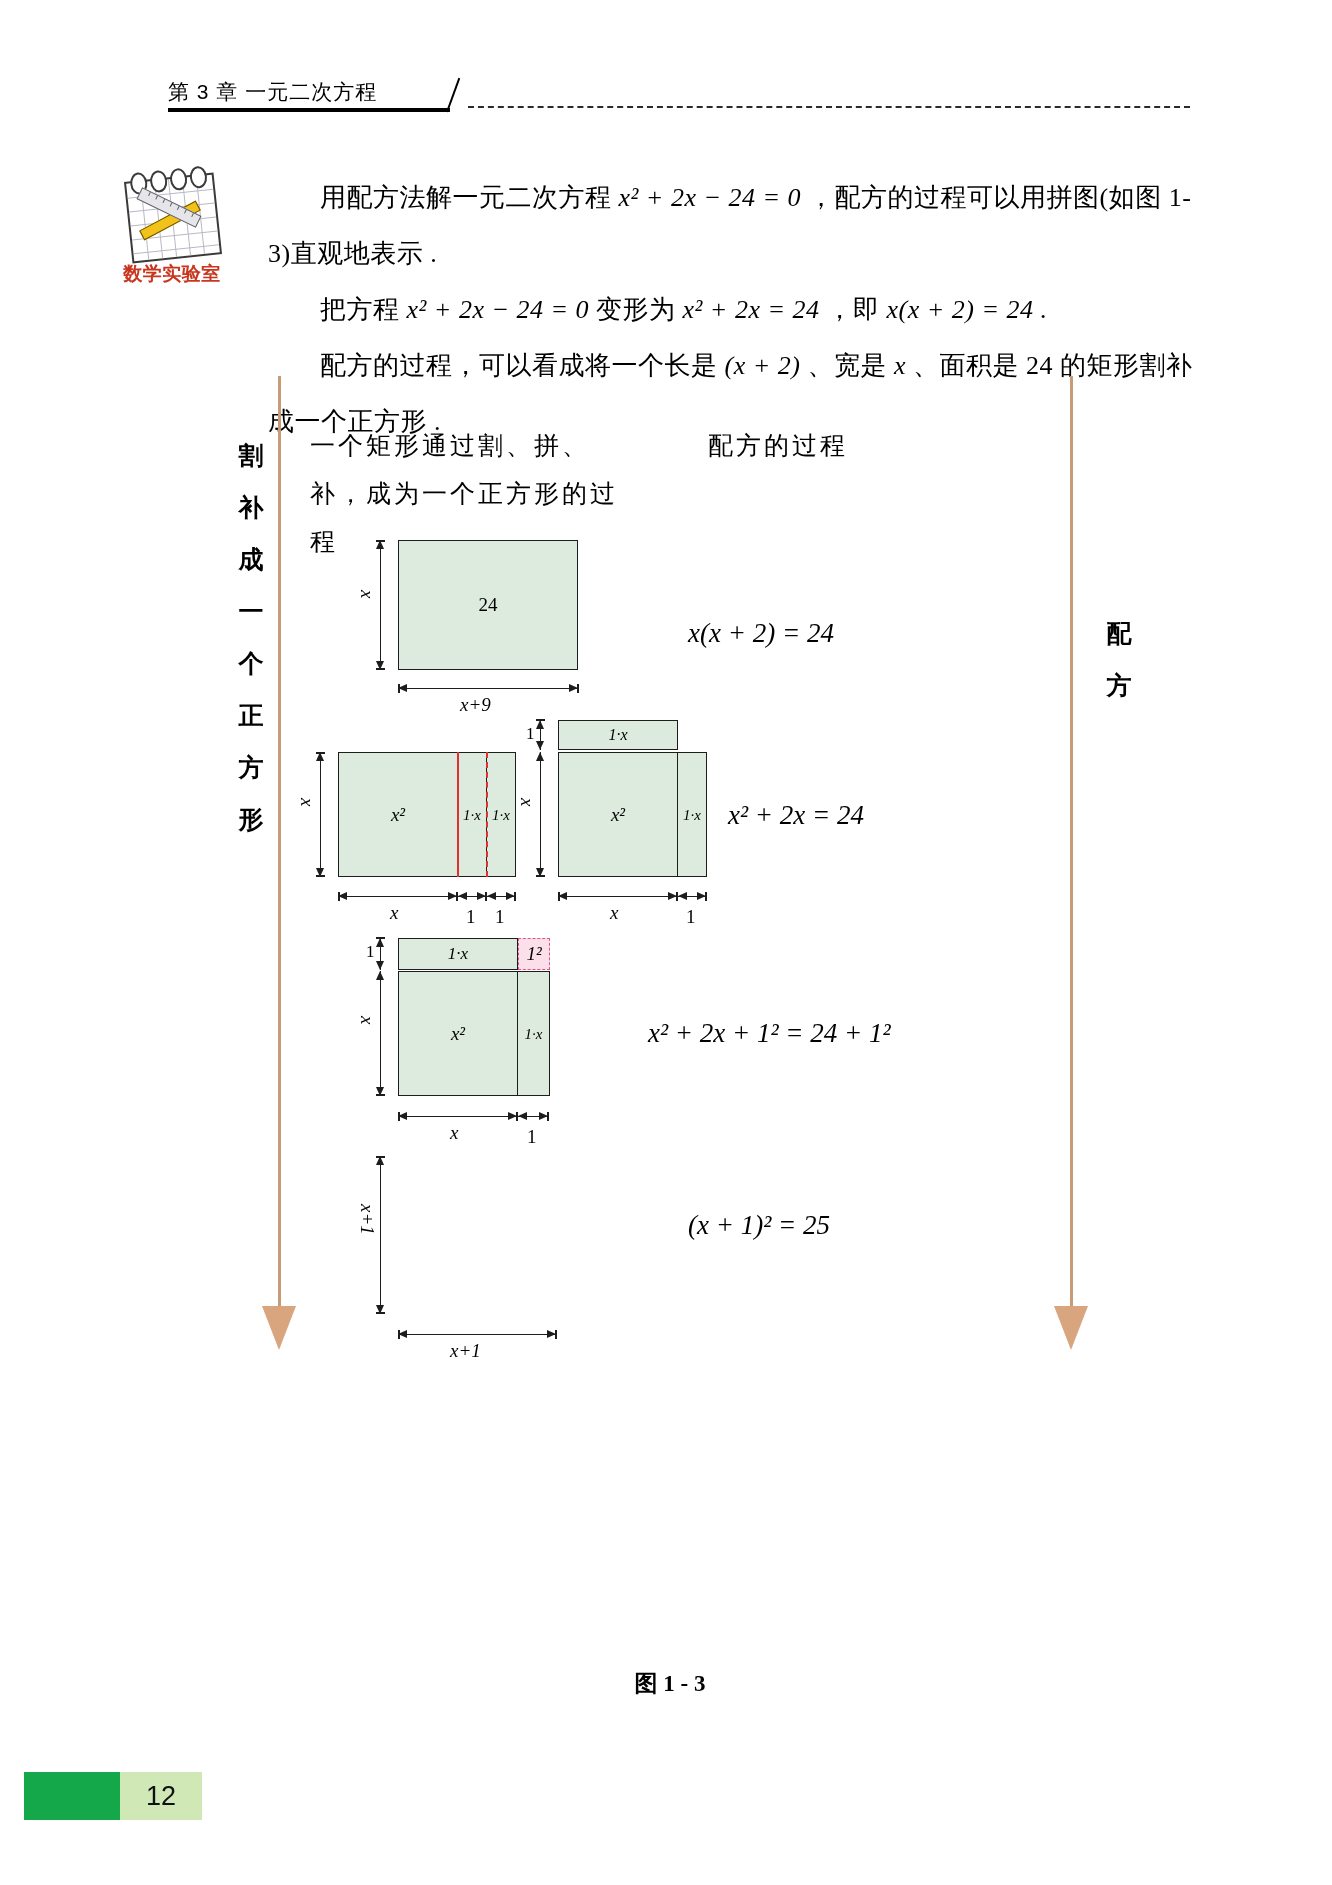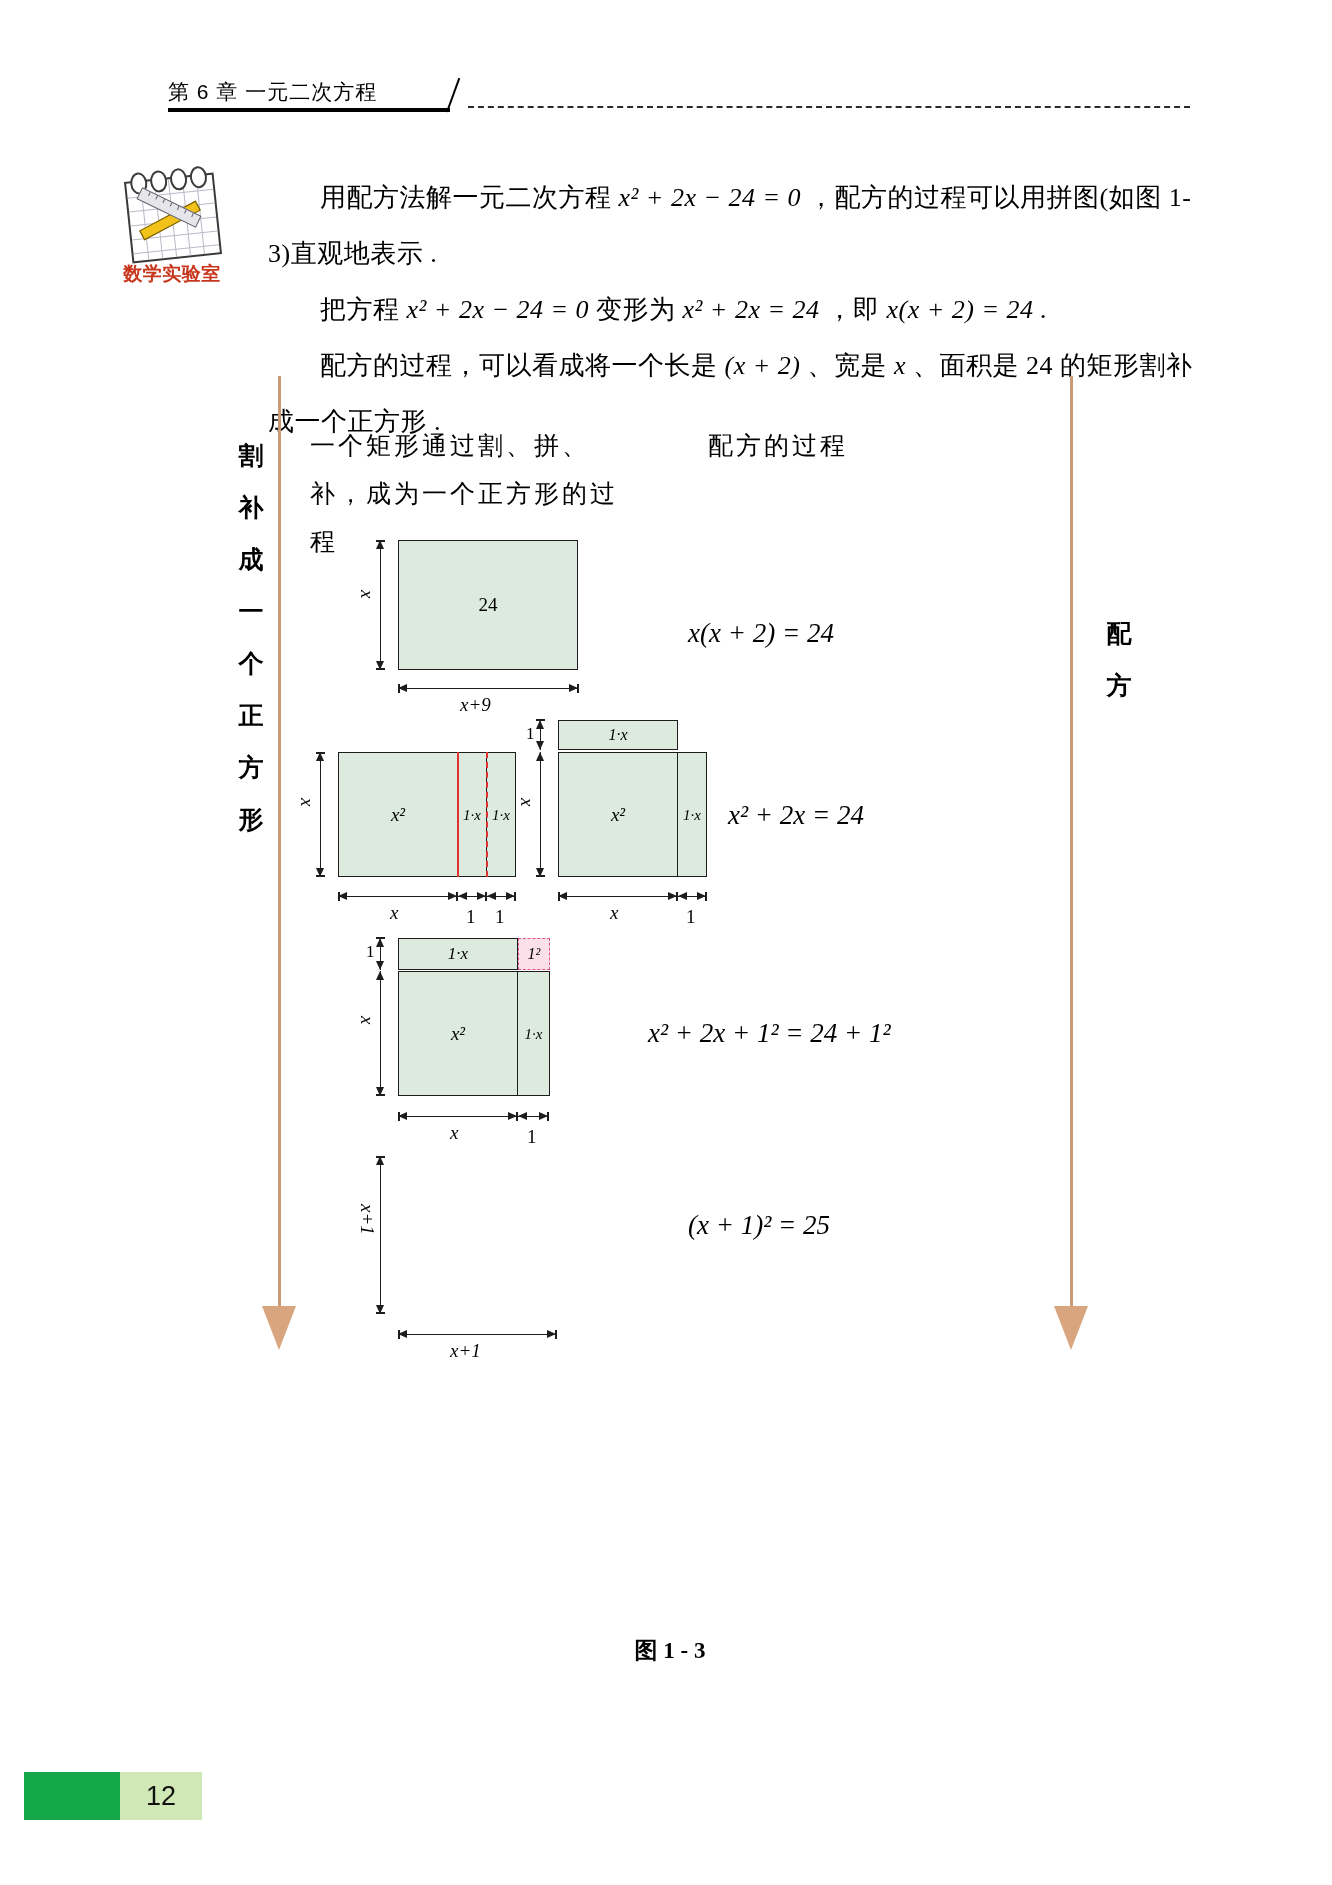--- a/index.html
+++ b/index.html
@@ -290,21 +290,21 @@
   }
   .dashed-box {
     position: absolute;
     box-sizing: border-box;
     border: 1.5px dashed #e0548a;
   }
 
   
   .fig-number {
     position: absolute;
-    left: 0; top: 1205px;
+    left: 0; top: 1238px;
     width: 1060px;
     text-align: center;
     font-size: 23px;
     font-weight: bold;
   }
   .bottom-question {
     position: absolute;
     left: 268px;
     top: 1675px;
     width: 960px;
@@ -341,21 +341,21 @@
     font-family: "Liberation Sans", sans-serif;
     color: #111;
   }
 </style>
 </head>
 <body>
 
 <div class="page">
 
   <div class="header">
-    <div class="header-title">第 6 章   一元二次方程</div>
+    <div class="header-title">第 3 章   一元二次方程</div>
     <div class="header-rule"></div>
     <div class="header-slash"></div>
     <div class="header-dash"></div>
   </div>
 
   <div class="lab-icon">
     <div class="lab-note">
       <div class="grid-line-h" style="top:14px"></div>
       <div class="grid-line-h" style="top:28px"></div>
       <div class="grid-line-h" style="top:42px"></div>
@@ -473,21 +473,21 @@
     <div class="dim-label mathit" style="left:470px; top:472px;">x</div>
     <div class="dim-h" style="left:538px; top:466px; width:28px;"></div>
     <div class="tick" style="left:565px; top:462px; width:1.5px; height:9px;"></div>
     <div class="dim-label mathrm" style="left:546px; top:476px;">1</div>
     <div class="eq mathit" style="left:588px; top:370px;">x² + 2x = 24</div>
 
     <div class="rect green" style="left:258px; top:508px; width:120px; height:32px;">
       <div class="rect-label mathit" style="font-size:17px">1·x</div>
     </div>
     <div class="dashed-box pink" style="left:378px; top:508px; width:32px; height:32px;">
-      <div class="rect-label mathit" style="font-size:16px">1²</div>
+      <div class="rect-label mathit" style="font-size:19px">1²</div>
     </div>
     <div class="rect green" style="left:258px; top:541px; width:120px; height:125px;">
       <div class="rect-label mathit">x²</div>
     </div>
     <div class="rect green" style="left:377px; top:541px; width:33px; height:125px;">
       <div class="rect-label mathit" style="font-size:15px">1·x</div>
     </div>
     <div class="dim-v" style="left:240px; top:508px; height:32px;"></div>
     <div class="tick" style="left:236px; top:507px; width:9px; height:1.5px;"></div>
     <div class="dim-label" style="left:226px; top:512px; font-size:17px;">1</div>

